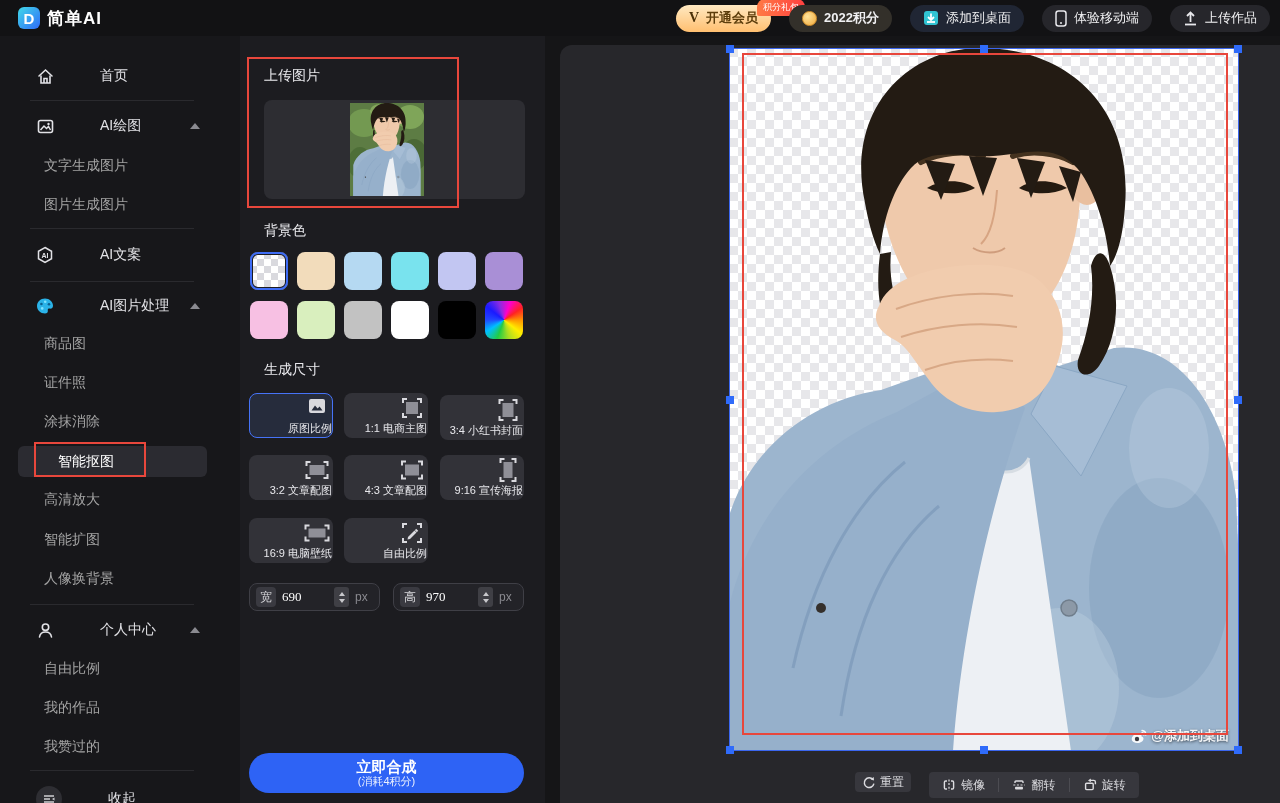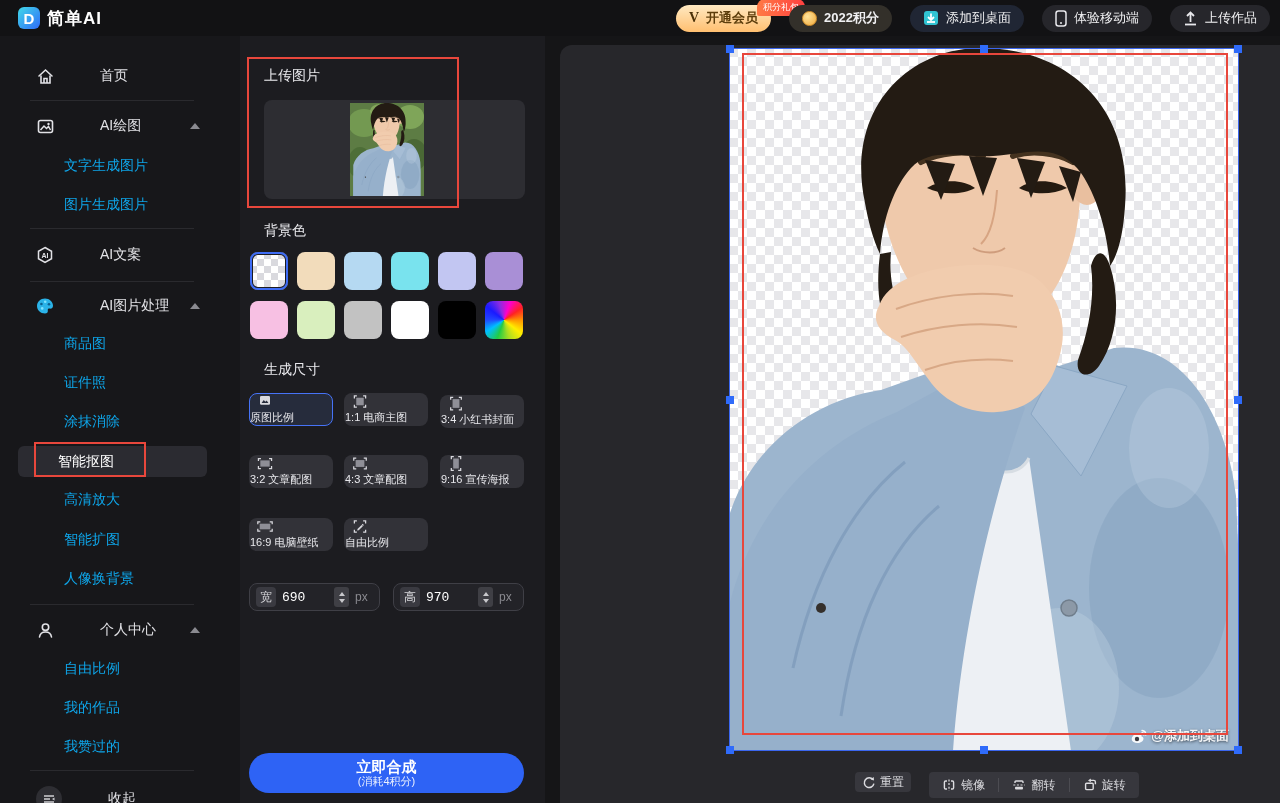--- a/index.html
+++ b/index.html
@@ -24,48 +24,48 @@
   .coin { width:15px; height:15px; border-radius:50%; background:radial-gradient(circle at 35% 35%,#ffe49a,#f0a93c);
     border:1px solid #d9952e; }
   .pill-desktop { background:#202634; }
   .pill-dark { background:#26262b; }
 
   
   #sidebar { position:absolute; left:0; top:36px; width:240px; bottom:0; background:#17171a; z-index:5; }
   .srow { position:absolute; left:0; width:240px; height:38px; display:flex; align-items:center;
     padding-left:36px; font-size:14px; color:#e2e2e6; cursor:pointer;gap:36px; }
   .srow .sicon { width:18px; height:18px; margin-right:10px; display:flex; align-items:center; justify-content:center; }
-  .ssub { padding-left:64px; color:#0ea5e9; }
+  .ssub { padding-left:44px; color:#a3a3a3; }
   .sdivider { position:absolute; left:30px; width:164px; height:1px; background:#2a2a2e; }
   .caret { position:absolute; right:40px; width:0; height:0; border-left:5px solid transparent;
     border-right:5px solid transparent; border-bottom:6px solid #8a8a90; }
   .active-row { position:absolute; left:18px; width:189px; height:31px; border-radius:6px; background:#2b2b31;
     display:flex; align-items:center; padding-left:40px; font-size:14px; color:#ffffff; cursor:pointer; }
   .collapse-circle { width:26px; height:26px; border-radius:50%; background:#2e2e33; display:flex;
     align-items:center; justify-content:center; margin-right:10px; }
 
   
   #panel { position:absolute; left:240px; top:36px; width:305px; bottom:0; background:#1c1c20; z-index:4; }
   .ptitle { position:absolute; font-size:14px; color:#eaeaee; }
   #upload-box { position:absolute; left:24px; top:64px; width:261px; height:99px; border-radius:8px;
     background:#2d2d32; cursor:pointer; }
   #upload-thumb { position:absolute; left:86px; top:3px; width:74px; height:93px; overflow:hidden; }
   .swatch { position:absolute; width:38px; height:38px; border-radius:8px; cursor:pointer; }
   .swatch.sel { outline:2px solid #3f6df5; outline-offset:-2px; box-shadow:inset 0 0 0 3px #1c1c20; }
-  .size-btn { position:absolute; width:84px; height:33px; border-radius:8px; background:#323238;
-    border:1.5px solid transparent; display:flex; flex-direction:column; align-items:flex-start;
+  .size-btn { position:absolute; width:84px; height:45px; border-radius:8px; background:#323238;
+    border:1.5px solid transparent; display:flex; flex-direction:column; align-items:flex-end;
     justify-content:center; gap:1px; cursor:pointer; }
   .size-btn .size-label { font-size:11px; color:#e8e8ec; white-space:nowrap; }
   .size-btn.sel { background:#262c3c; border-color:#4673f7; }
   .dim-box { position:absolute; height:28px; width:131px; border:1px solid #3f3f46; background:#232328;
     border-radius:8px; display:flex; align-items:center; padding:0 6px; gap:6px; }
   .dim-chip { width:20px; height:20px; border-radius:4px; background:#3a3a41; color:#d8d8dc; font-size:12px;
     display:flex; align-items:center; justify-content:center; }
   .dim-input { background:transparent; border:none; outline:none; color:#ffffff; font-size:13px; width:46px;
-    font-family:Liberation Mono, monospace; }
+    font-family:Liberation Serif, serif; }
   .stepper { width:15px; height:20px; background:#3f3f45; border-radius:3px; display:flex; flex-direction:column;
     align-items:center; justify-content:center; gap:3px; cursor:pointer; }
   .tri-up { width:0; height:0; border-left:3.5px solid transparent; border-right:3.5px solid transparent;
     border-bottom:4px solid #c8c8cc; }
   .tri-down { width:0; height:0; border-left:3.5px solid transparent; border-right:3.5px solid transparent;
     border-top:4px solid #c8c8cc; }
   .dim-unit { font-size:12px; color:#8a8a90; }
   #submit-btn { position:absolute; left:9px; top:717px; width:275px; height:40px; border-radius:20px;
     background:#2e63f5; border:none; color:#fff; display:flex; flex-direction:column; align-items:center;
     justify-content:center; cursor:pointer; font-family:"Liberation Sans",sans-serif; }

